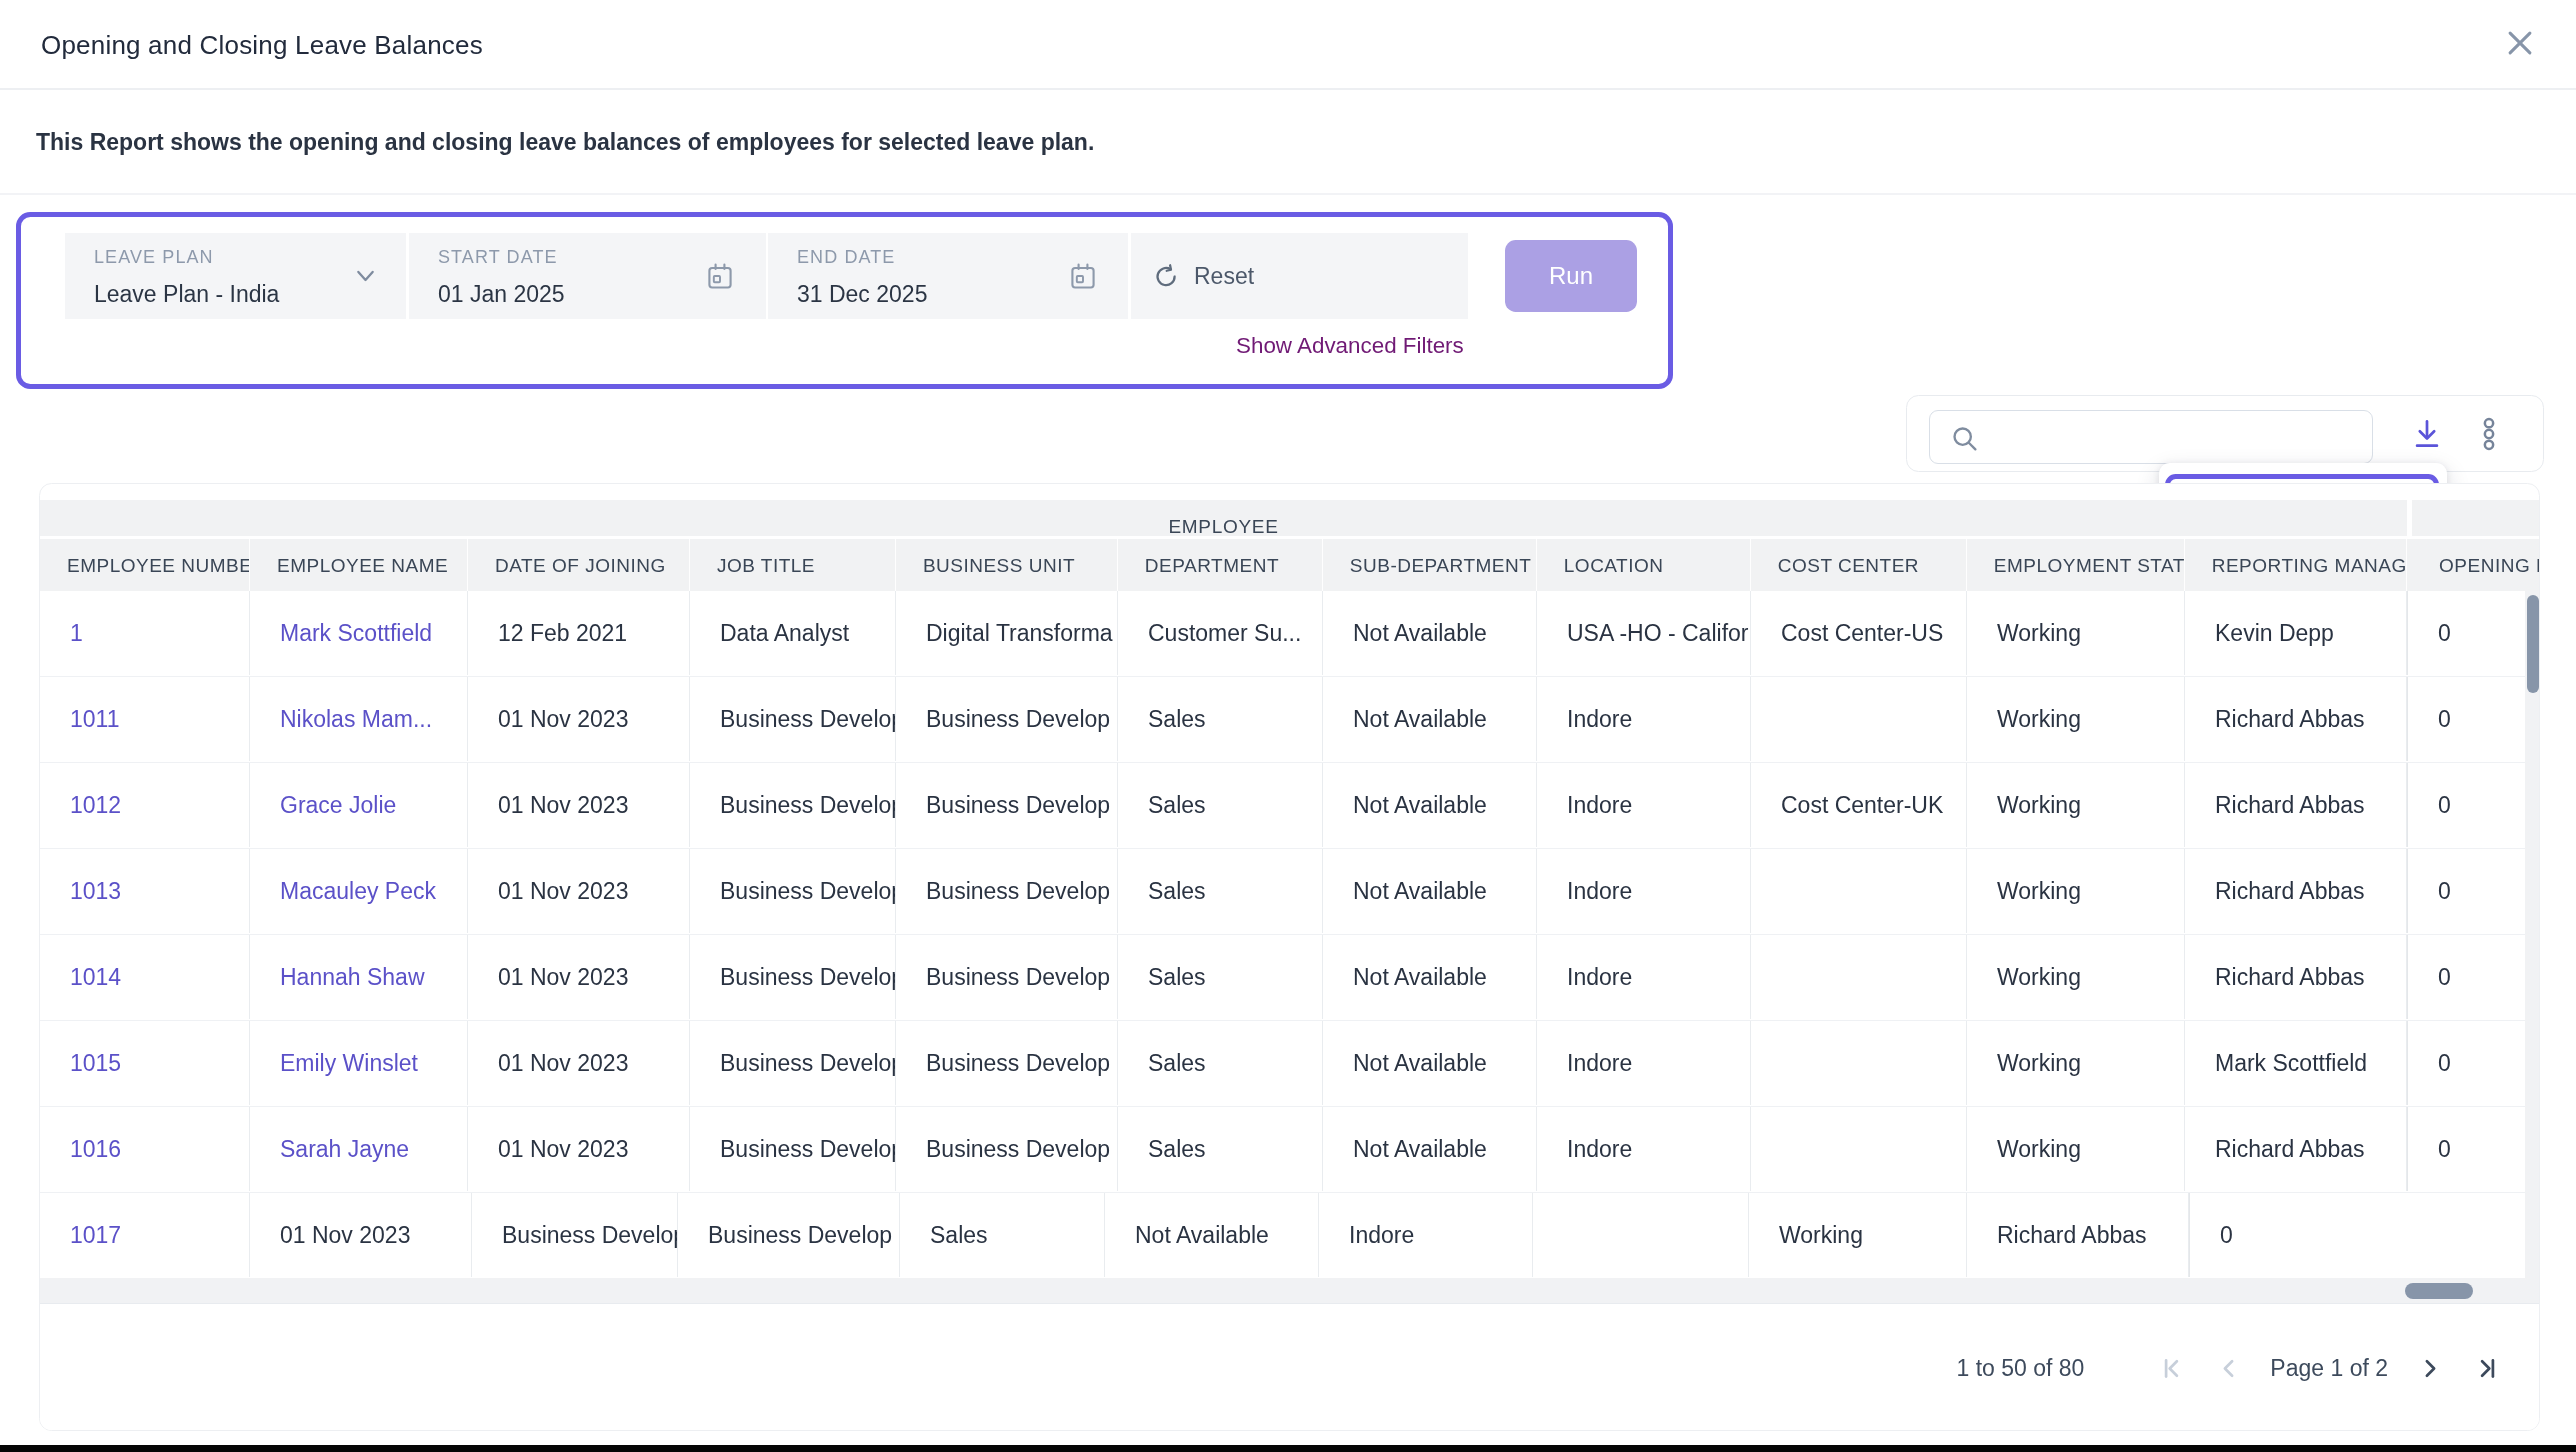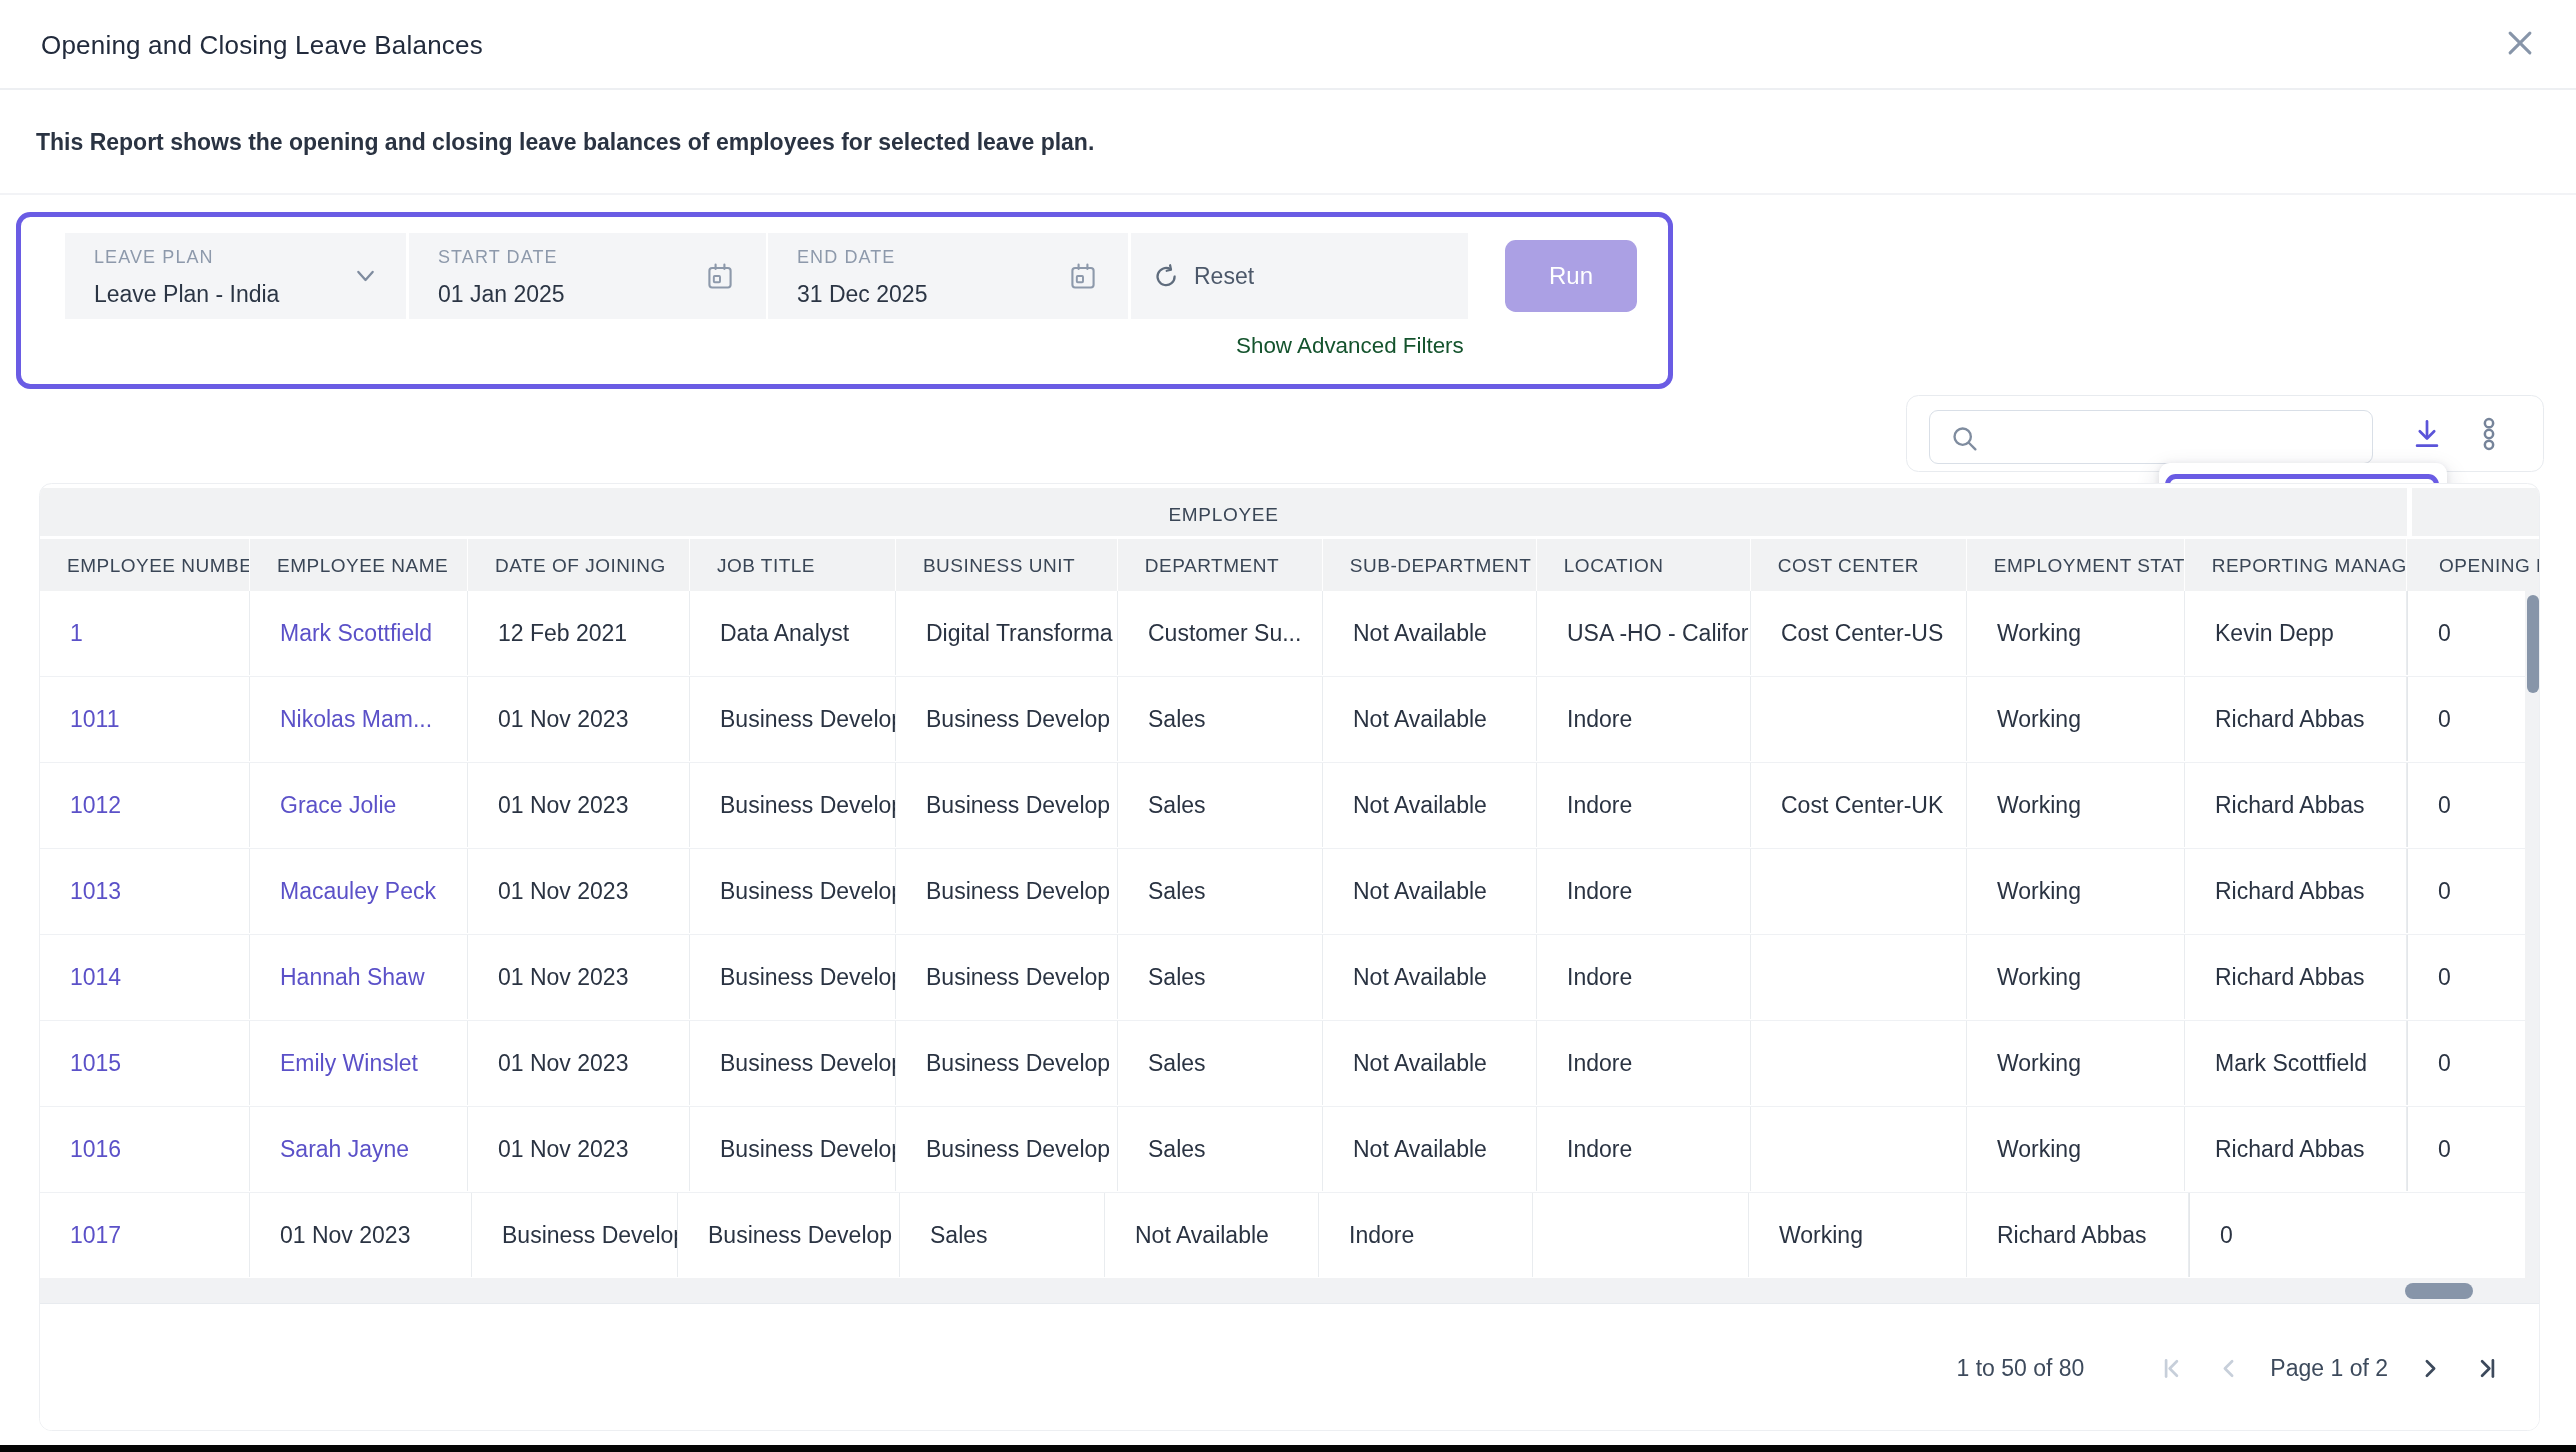--- a/index.html
+++ b/index.html
@@ -17,41 +17,41 @@
 
   
   .filter-panel { border:5.4px solid var(--accent); border-radius:14.3px; background:#fff; }
   .field-seg { background:#F4F5F7; height:86px; }
   .field-label { position:absolute; left:29px; top:14.3px; font-size:18px; font-weight:500;
     color:#8D99AB; letter-spacing:1.1px; }
   .field-value { position:absolute; left:29px; top:48px; font-size:23px; color:#2B3544; }
   .reset-text { position:absolute; left:63px; top:29.5px; font-size:23px; color:#4C586A; }
   .run-btn { background:var(--run-disabled); border:none; border-radius:10.7px; color:#fff;
     font-size:24px; font-family:inherit; width:132px; height:72px; cursor:pointer; }
-  .adv-link { font-size:22.4px; color:#14532d; cursor:pointer; }
+  .adv-link { font-size:22.4px; color:#701a75; cursor:pointer; }
 
   
   .toolbar-card { background:#fff; border:1.8px solid #E8EBEF; border-radius:12.5px; }
   .search-box { position:absolute; left:22.4px; top:14.3px; width:444px; height:54px;
     border:1.8px solid #D9DFE7; border-radius:9px; background:#fff; }
   .search-box input { position:absolute; left:63px; top:0; width:367px; height:50px; border:none;
     outline:none; font-size:24px; font-family:inherit; color:#2B3544; background:transparent; }
   .search-box input::placeholder { color:#9FACBD; }
   .icon-btn { cursor:pointer; }
 
   
   .menu-popup { background:#fff; border-radius:10.7px;
     box-shadow:0 9px 25px rgba(25,34,56,.16), 0 1.8px 7.2px rgba(25,34,56,.10); }
   .menu-item { position:absolute; left:6.3px; top:10.7px; width:274px; height:79px;
     border:5.4px solid var(--accent); border-radius:10.7px; background:#fff;
     display:flex; align-items:center; padding-left:23px; font-size:24px; color:#2B3544; cursor:pointer; }
 
   
   .table-card { background:#fff; border:1.8px solid #EDEFF2; border-radius:12.5px; overflow:hidden; }
-  .group-row { position:absolute; left:0; top:4px; width:2501px; height:54px; background:#F1F2F3; }
+  .group-row { position:absolute; left:0; top:16px; width:2501px; height:54px; background:#F1F2F3; }
   .group-cell { position:absolute; top:0; height:54px; display:flex; align-items:center;
     justify-content:center; font-size:19px; font-weight:500; color:#3A4656; letter-spacing:0.7px; }
   .pin-gap { position:absolute; left:2367px; top:0; width:5.4px; height:107px; background:#fff; }
   .head-sep { position:absolute; left:0; top:52px; width:2501px; height:2.7px; background:#fff; }
   #header-row { position:absolute; left:0; top:55px; width:2501px; height:53px; background:#F1F2F3;
     display:flex; }
   .th { height:53px; line-height:53px; padding-left:27px; font-size:19px; font-weight:500;
     color:#3A4656; letter-spacing:0.5px; white-space:nowrap; overflow:hidden;
     border-right:1.8px solid rgba(255,255,255,.92); cursor:pointer; }
   .th.pinned { border-right:none; margin-left:5.4px; }

